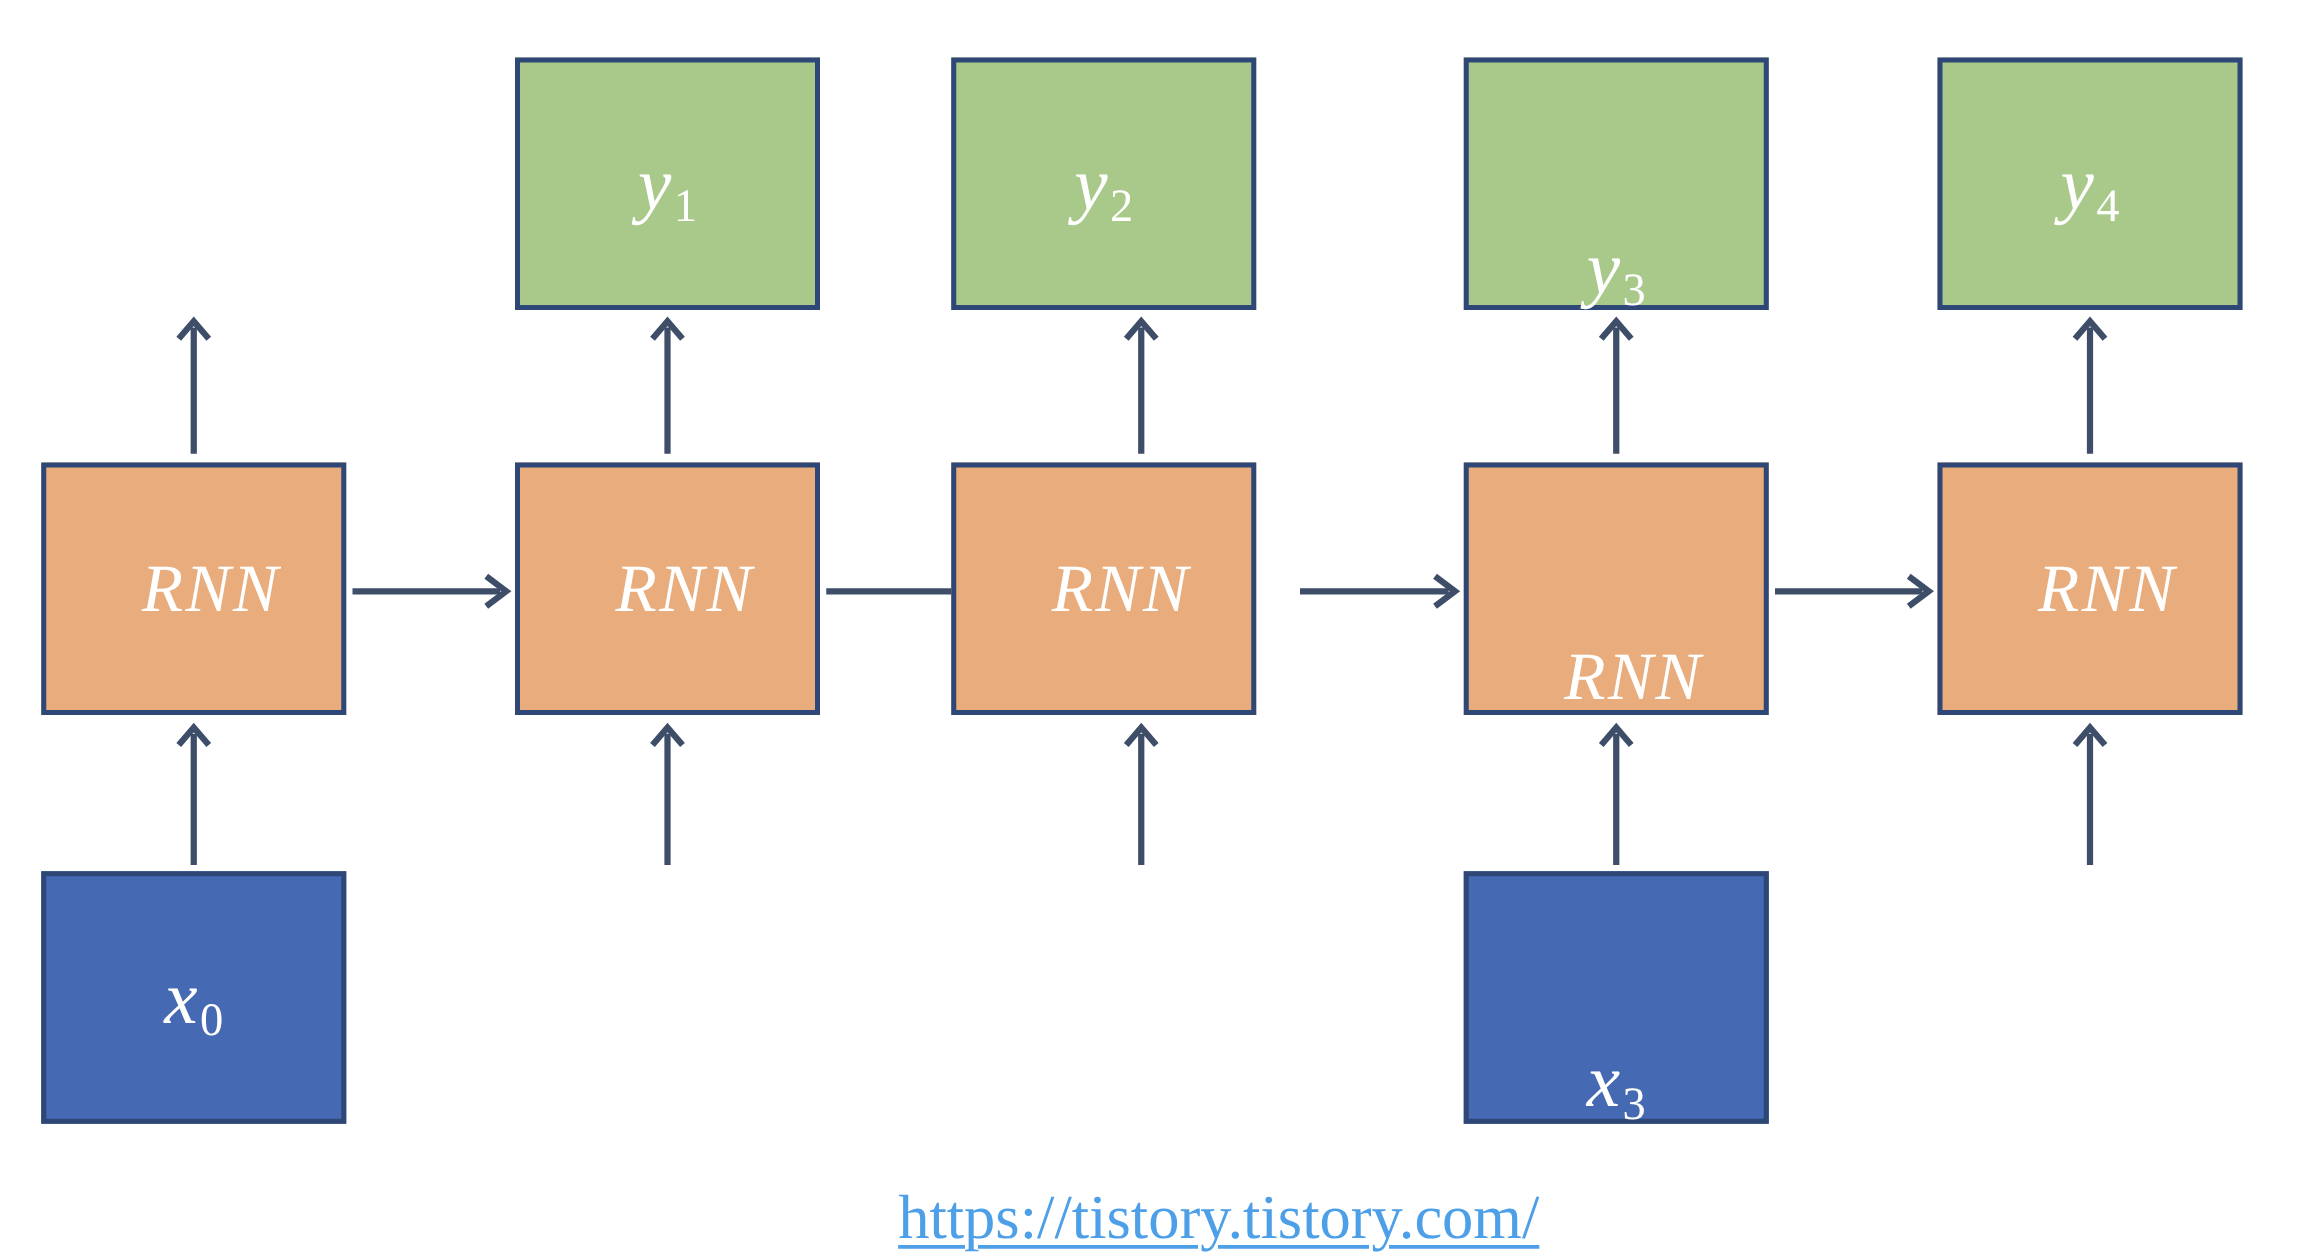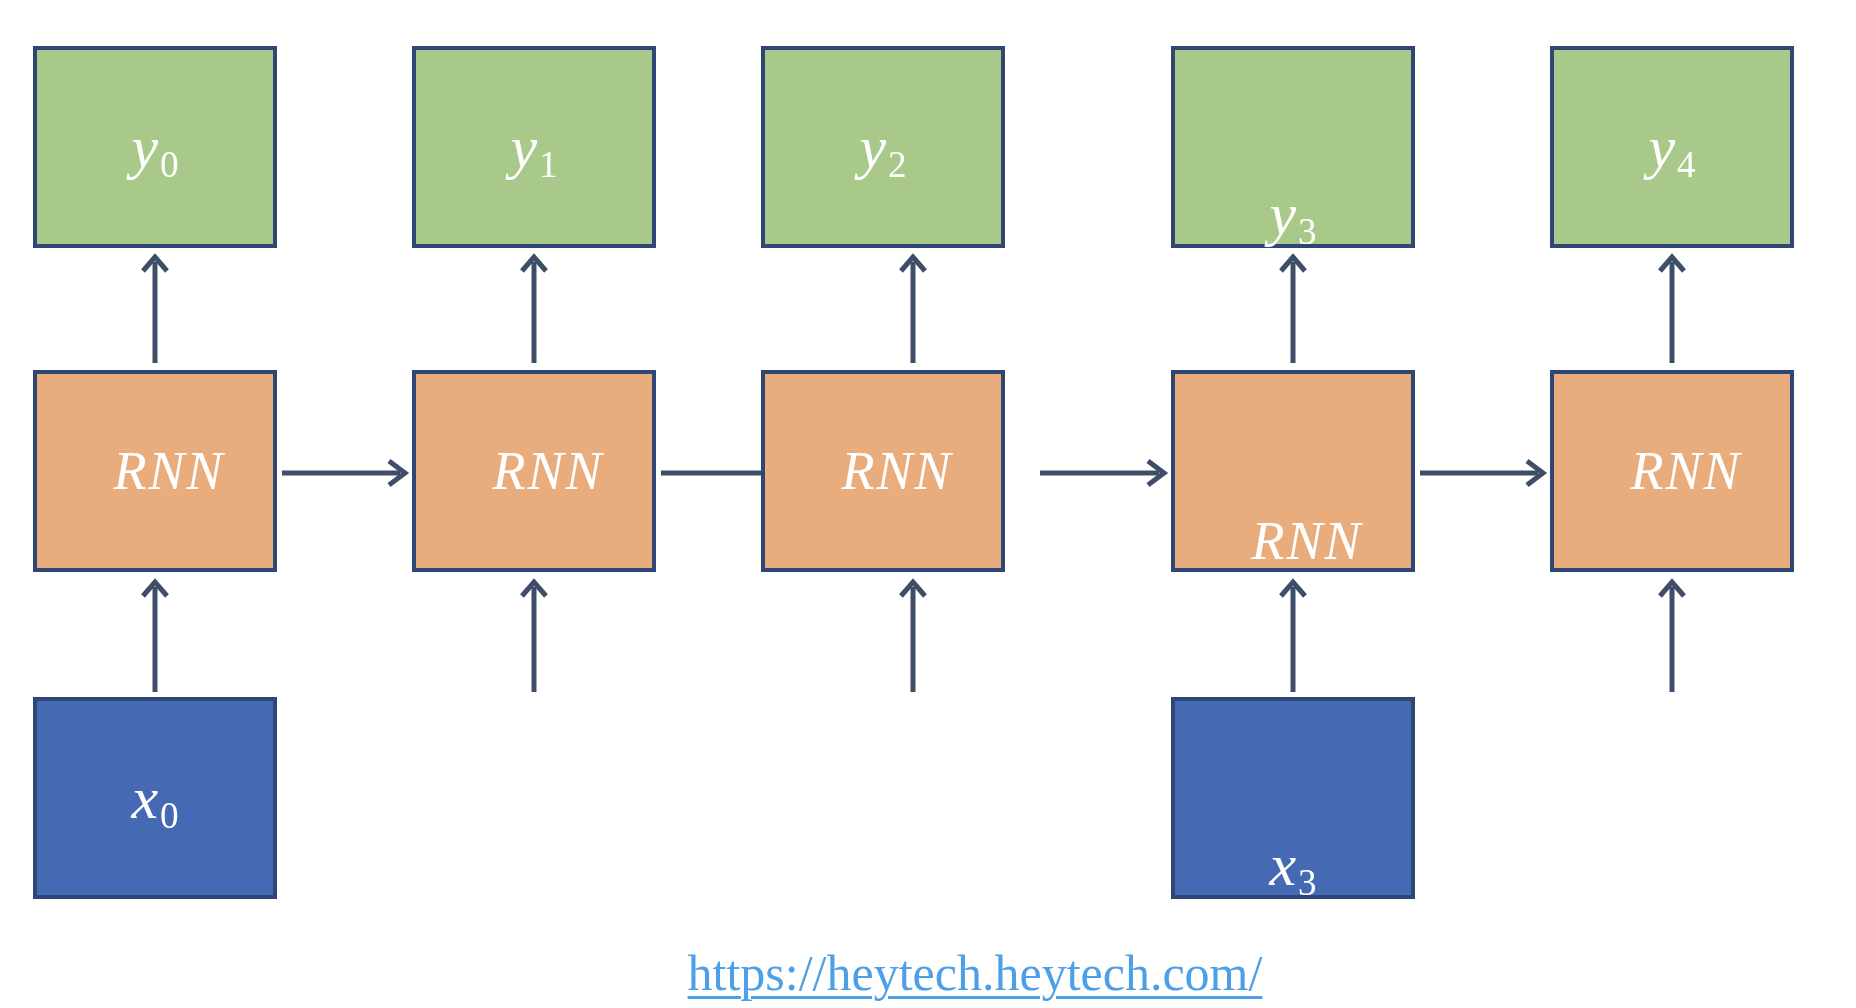--- a/index.html
+++ b/index.html
@@ -145,23 +145,20 @@
     <g>
       <line class="arrow" x1="1040" y1="473" x2="1159" y2="473"></line>
       <polyline class="arrow" points="1148,461 1164,473 1148,485"></polyline>
     </g>
     <g>
       <line class="arrow" x1="1420" y1="473" x2="1538" y2="473"></line>
       <polyline class="arrow" points="1527,461 1543,473 1527,485"></polyline>
     </g>
   </svg>
 
-  <div class="box output col0">
-    <span class="lbl"><i>y</i><sub>0</sub></span>
-  </div>
   <div class="box cell col0">
     <span class="cell-lbl">RNN</span>
   </div>
   <div class="box input col0">
     <span class="lbl"><i>x</i><sub>0</sub></span>
   </div>
 
   <div class="box output col1">
     <span class="lbl"><i>y</i><sub>1</sub></span>
   </div>
@@ -186,15 +183,15 @@
     <span class="lbl"><i>x</i><sub>3</sub></span>
   </div>
 
   <div class="box output col4">
     <span class="lbl"><i>y</i><sub>4</sub></span>
   </div>
   <div class="box cell col4">
     <span class="cell-lbl">RNN</span>
   </div>
 
-  <a class="source-link" href="#">https://heytech.heytech.com/</a>
+  <a class="source-link" href="#">https://tistory.tistory.com/</a>
 
 </div>
 
 </body></html>

